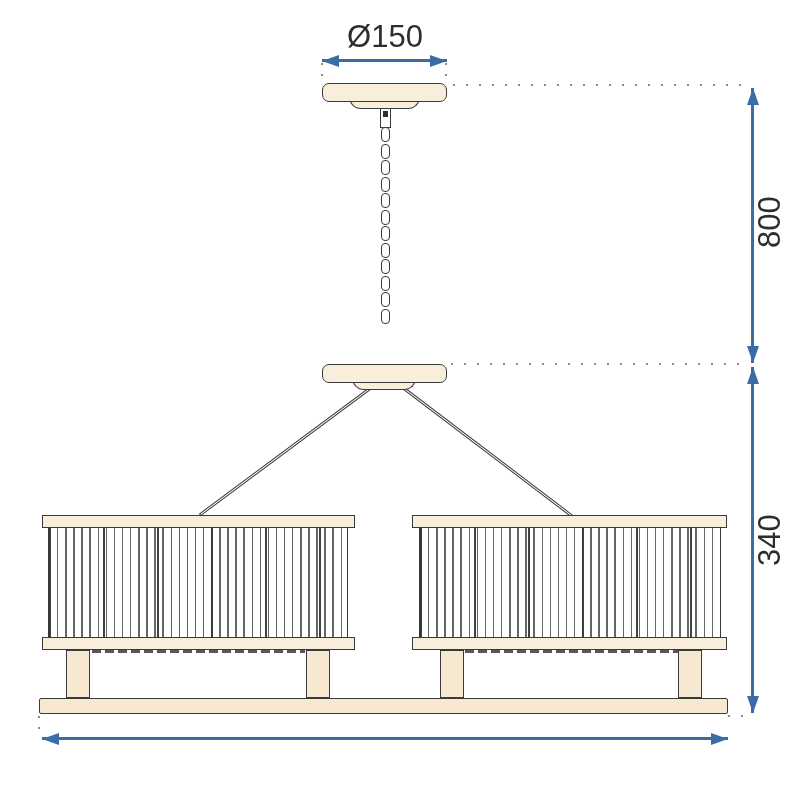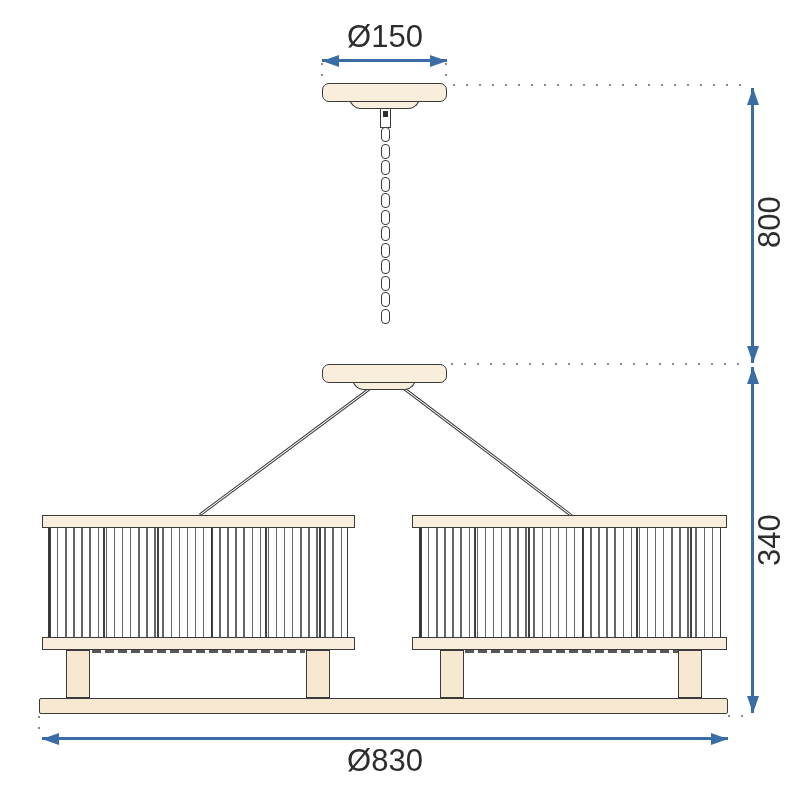--- a/index.html
+++ b/index.html
@@ -160,15 +160,14 @@
   <div class="dots-v dots-base-left"></div>
 
   <div class="h-dim dim-150"></div>
   <div class="v-dim dim-800"></div>
   <div class="v-dim dim-340"></div>
   <div class="h-dim dim-830"></div>
 
   <div class="dim-label label-150">Ø150</div>
   <div class="dim-label label-800">800</div>
   <div class="dim-label label-340">340</div>
-  <div class="dim-label label-830">Ø830</div>
 
 </div>
 
 </body></html>

